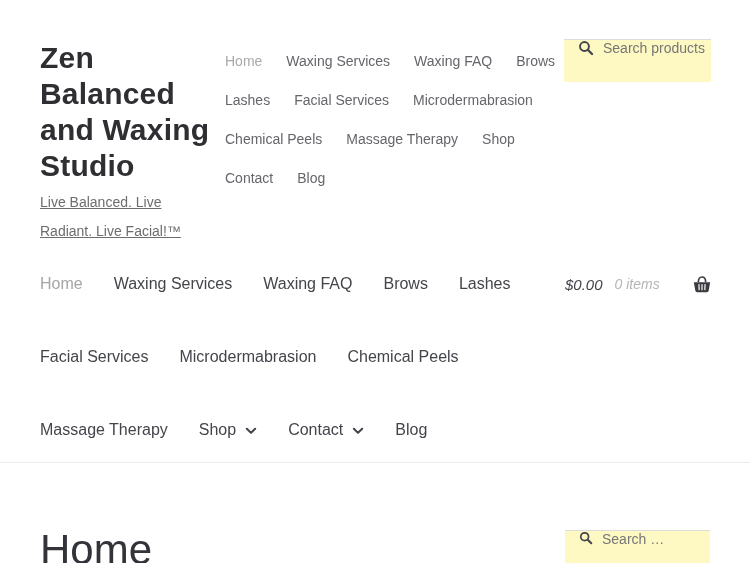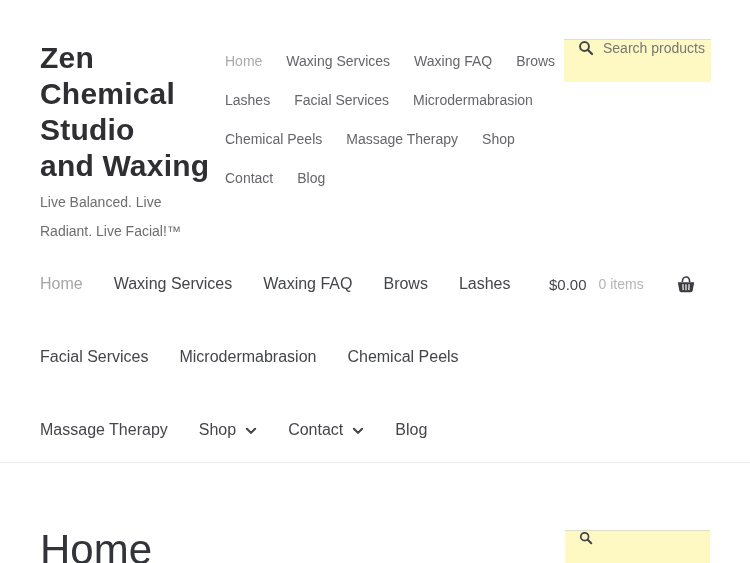--- a/index.html
+++ b/index.html
@@ -25,21 +25,21 @@
     letter-spacing: 0.2px;
     cursor: pointer;
   }
   .site-title .line { display: block; }
   .tagline {
     margin-top: 4px;
     font-size: 14px;
     line-height: 29px;
     color: #6d6d6d;
   }
-  .tagline .line { display: block; }
+  .tagline .line { display: block; text-decoration: underline; }
 
   
   .top-nav { position: absolute; left: 225px; top: 41px; width: 330px; }
   .top-nav .nav-row { height: 39px; display: flex; align-items: center; }
   .top-nav .nav-item {
     font-size: 14px;
     color: #65656b;
     margin-right: 24px;
     text-decoration: none;
     white-space: nowrap;
@@ -89,27 +89,28 @@
     display: inline-flex;
     align-items: center;
     cursor: pointer;
   }
   .primary-nav .nav-item.current { color: #a5a5a5; }
   .caret { display: inline-flex; margin-left: 9px; position: relative; top: 1px; }
 
   
   .cart {
     position: absolute;
-    left: 549px;
+    left: 565px;
     top: 271px;
     width: 147px;
     height: 26px;
     display: flex;
     align-items: center;
     cursor: pointer;
+    font-style: italic;
   }
   .cart .total { font-size: 15px; color: #43454b; }
   .cart .count { font-size: 14px; color: #b5b5b5; margin-left: 12px; }
   .cart .basket { margin-left: auto; display: inline-flex; }
 
   
   .divider { position: absolute; left: 0; top: 462px; width: 750px; height: 1px; background: #ececec; }
   .page-title {
     position: absolute;
     left: 40px;
@@ -121,23 +122,23 @@
   }
 </style>
 </head>
 <body>
 
 <div class="page">
 
   <div class="branding">
     <h1 class="site-title">
       <span class="line">Zen</span>
-      <span class="line">Chemical</span>
+      <span class="line">Balanced</span>
+      <span class="line">and Waxing</span>
       <span class="line">Studio</span>
-      <span class="line">and Waxing</span>
     </h1>
     <div class="tagline">
       <span class="line">Live Balanced. Live</span>
       <span class="line">Radiant. Live Facial!™</span>
     </div>
   </div>
 
   <nav class="top-nav">
     <div class="nav-row">
       <a class="nav-item current">Home</a>
@@ -227,16 +228,17 @@
   <main>
     <h1 class="page-title">Home</h1>
 
     <div class="search-box search-bottom">
       <span class="mag">
         <svg width="14" height="14" viewBox="0 0 18 18">
           <circle cx="7.3" cy="7.3" r="5" fill="none" stroke="#43454b" stroke-width="2.2"></circle>
           <line x1="11.2" y1="11.2" x2="15.8" y2="15.8" stroke="#43454b" stroke-width="2.6" stroke-linecap="round"></line>
         </svg>
       </span>
+      <input type="text" placeholder="Search …" style="">
     </div>
   </main>
 
 </div>
 
 </body></html>

